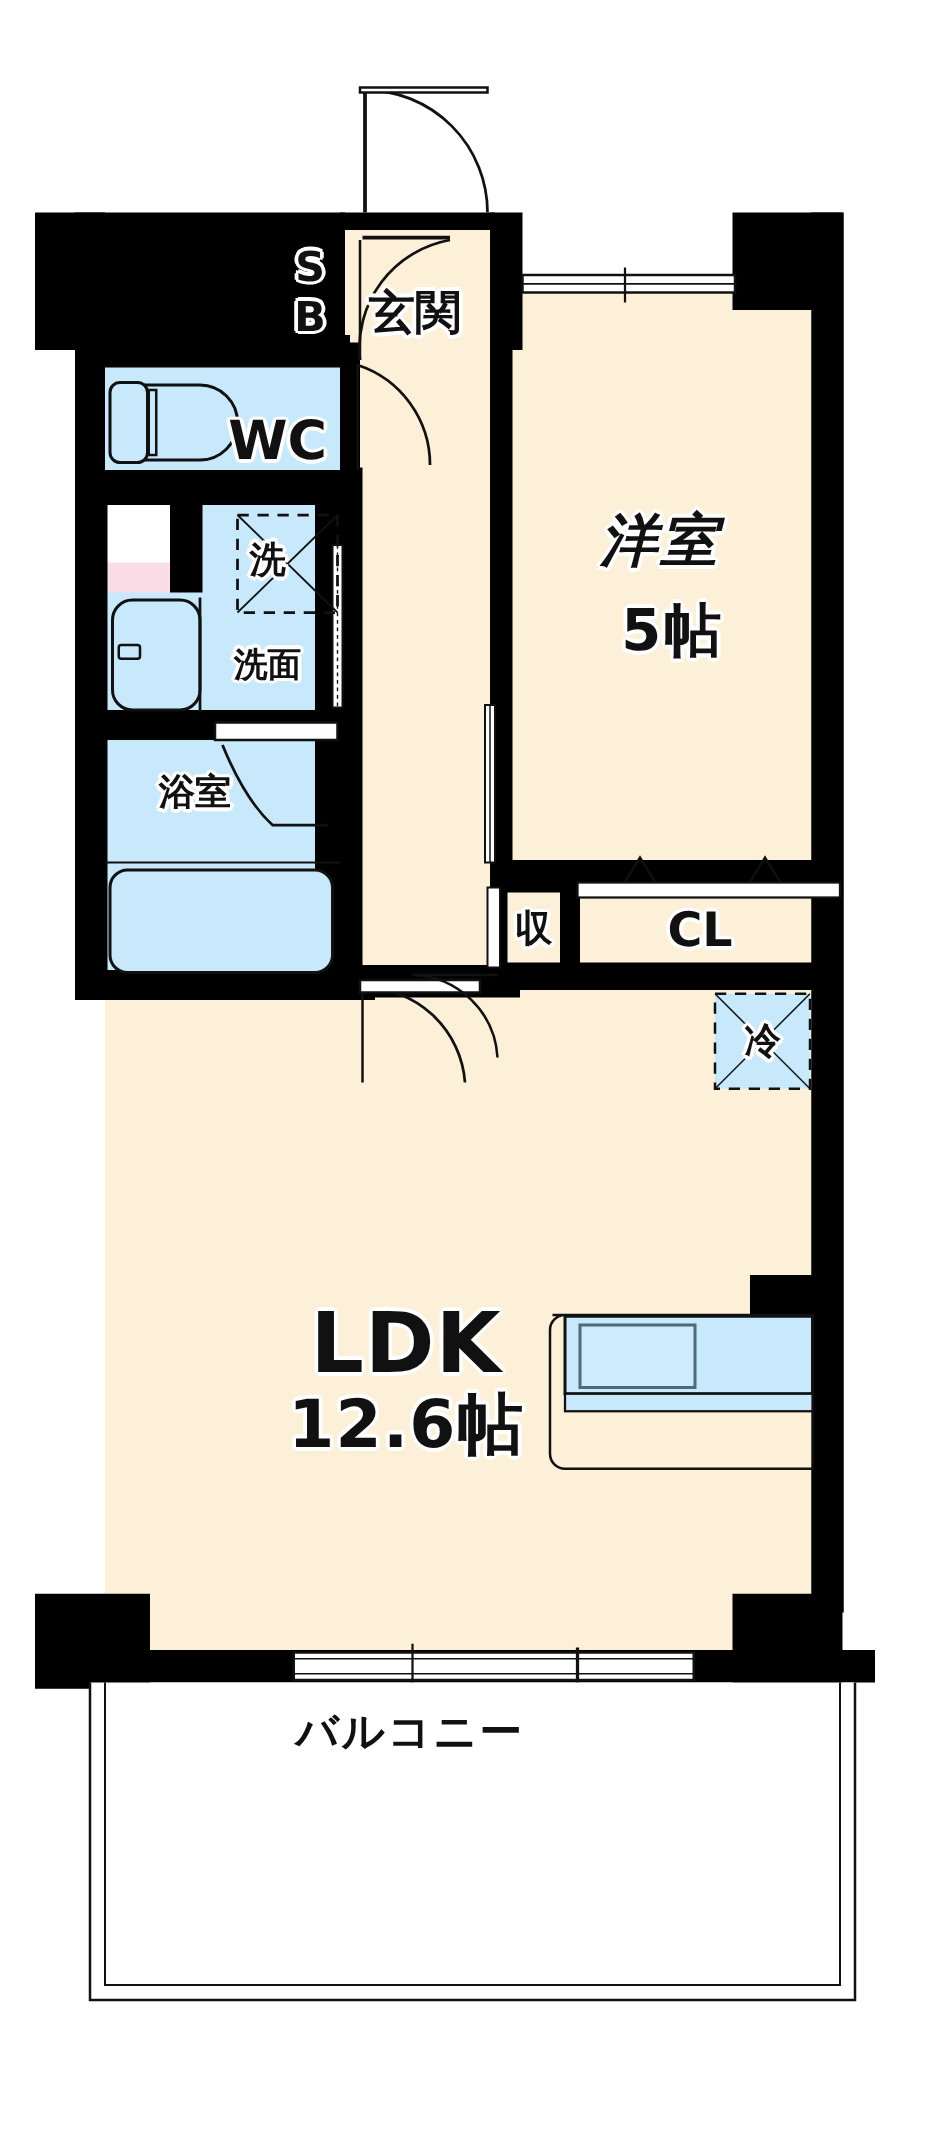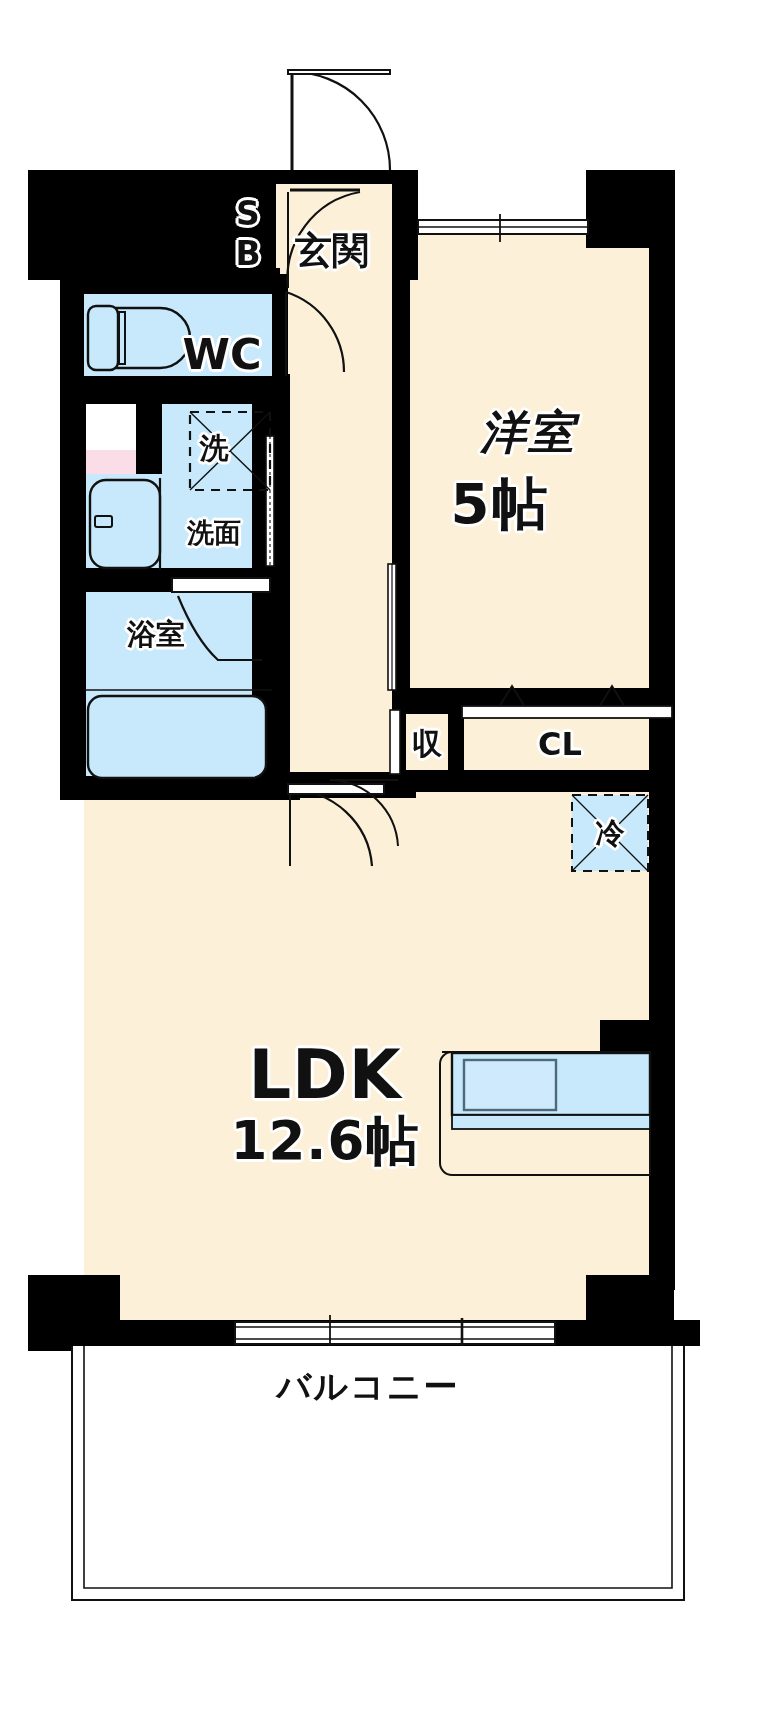--- a/index.html
+++ b/index.html
@@ -230,26 +230,26 @@
 
   <div class="lbl ctr" style="left:222px;top:354px;font-size:43px;">WC</div>
 
   <div class="lbl ctr" style="left:214px;top:448px;font-size:29px;">洗</div>
 
   <div class="lbl ctr" style="left:214px;top:532px;font-size:27px;">洗面</div>
 
   <div class="lbl ctr" style="left:156px;top:634px;font-size:29px;">浴室</div>
 
   <div class="lbl ctr" style="left:528px;top:432px;font-size:46px;letter-spacing:2px;font-style:italic;">洋室</div>
-  <div class="lbl ctr" style="left:500px;top:504px;font-size:56px;letter-spacing:2px;text-align:center;">5帖</div>
+  <div class="lbl ctr" style="left:538px;top:504px;font-size:46px;letter-spacing:2px;text-align:center;">5帖</div>
 
   <div class="lbl ctr" style="left:427px;top:744px;font-size:30px;">収</div>
 
-  <div class="lbl ctr" style="left:560px;top:744px;font-size:32px;text-align:center;">CL</div>
+  <div class="lbl ctr" style="left:560px;top:744px;font-size:38px;text-align:center;">CL</div>
 
   <div class="lbl ctr" style="left:610px;top:833px;font-size:29px;">冷</div>
 
   <div class="lbl ctr" style="left:325px;top:1075px;font-size:67px;letter-spacing:1px;">LDK</div>
   <div class="lbl ctr" style="left:325px;top:1140px;font-size:53px;letter-spacing:1px;">12.6帖</div>
 
-  <div class="lbl ctr plain" style="left:328px;top:1386px;font-size:34px;letter-spacing:2px;margin-left:40px;">バルコニー</div>
+  <div class="lbl ctr plain" style="left:328px;top:1386px;font-size:34px;letter-spacing:2px;">バルコニー</div>
 
 </div>
 
 </body></html>

